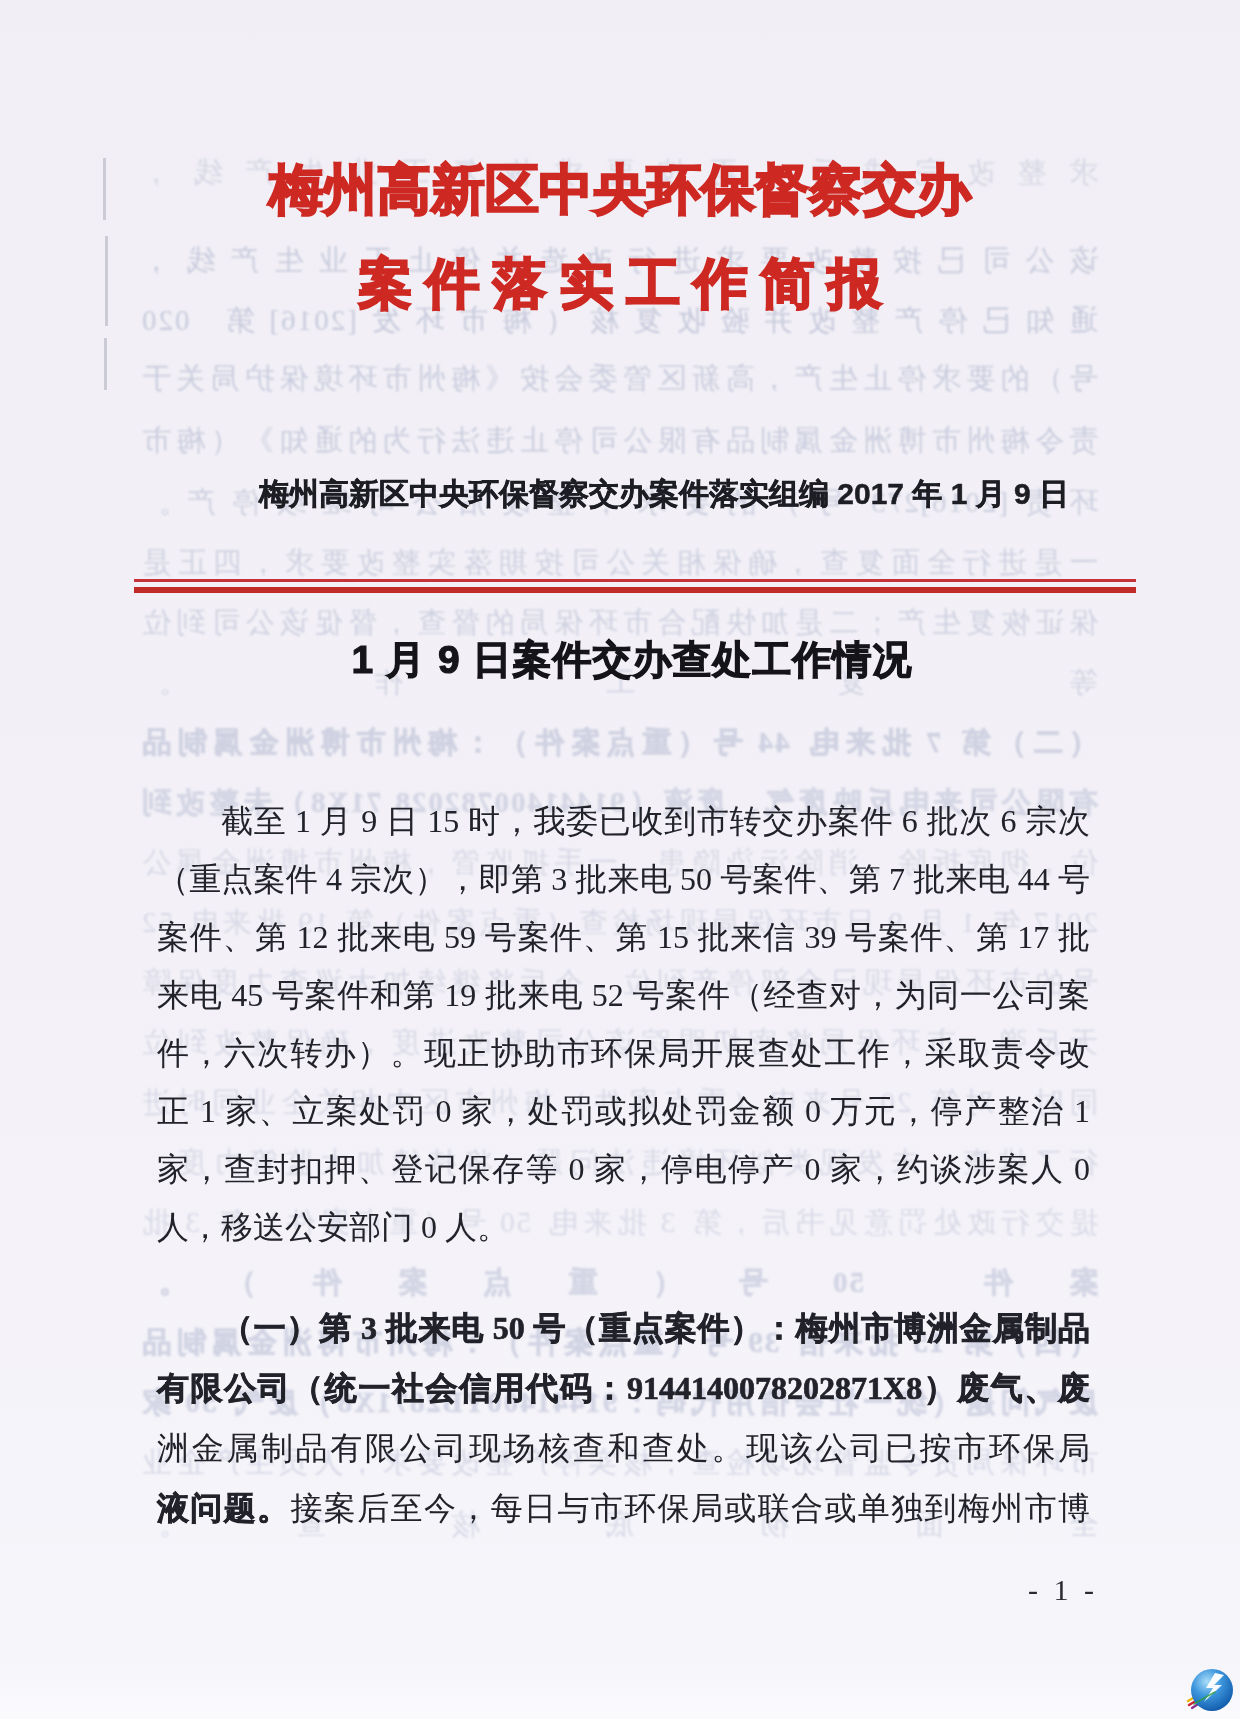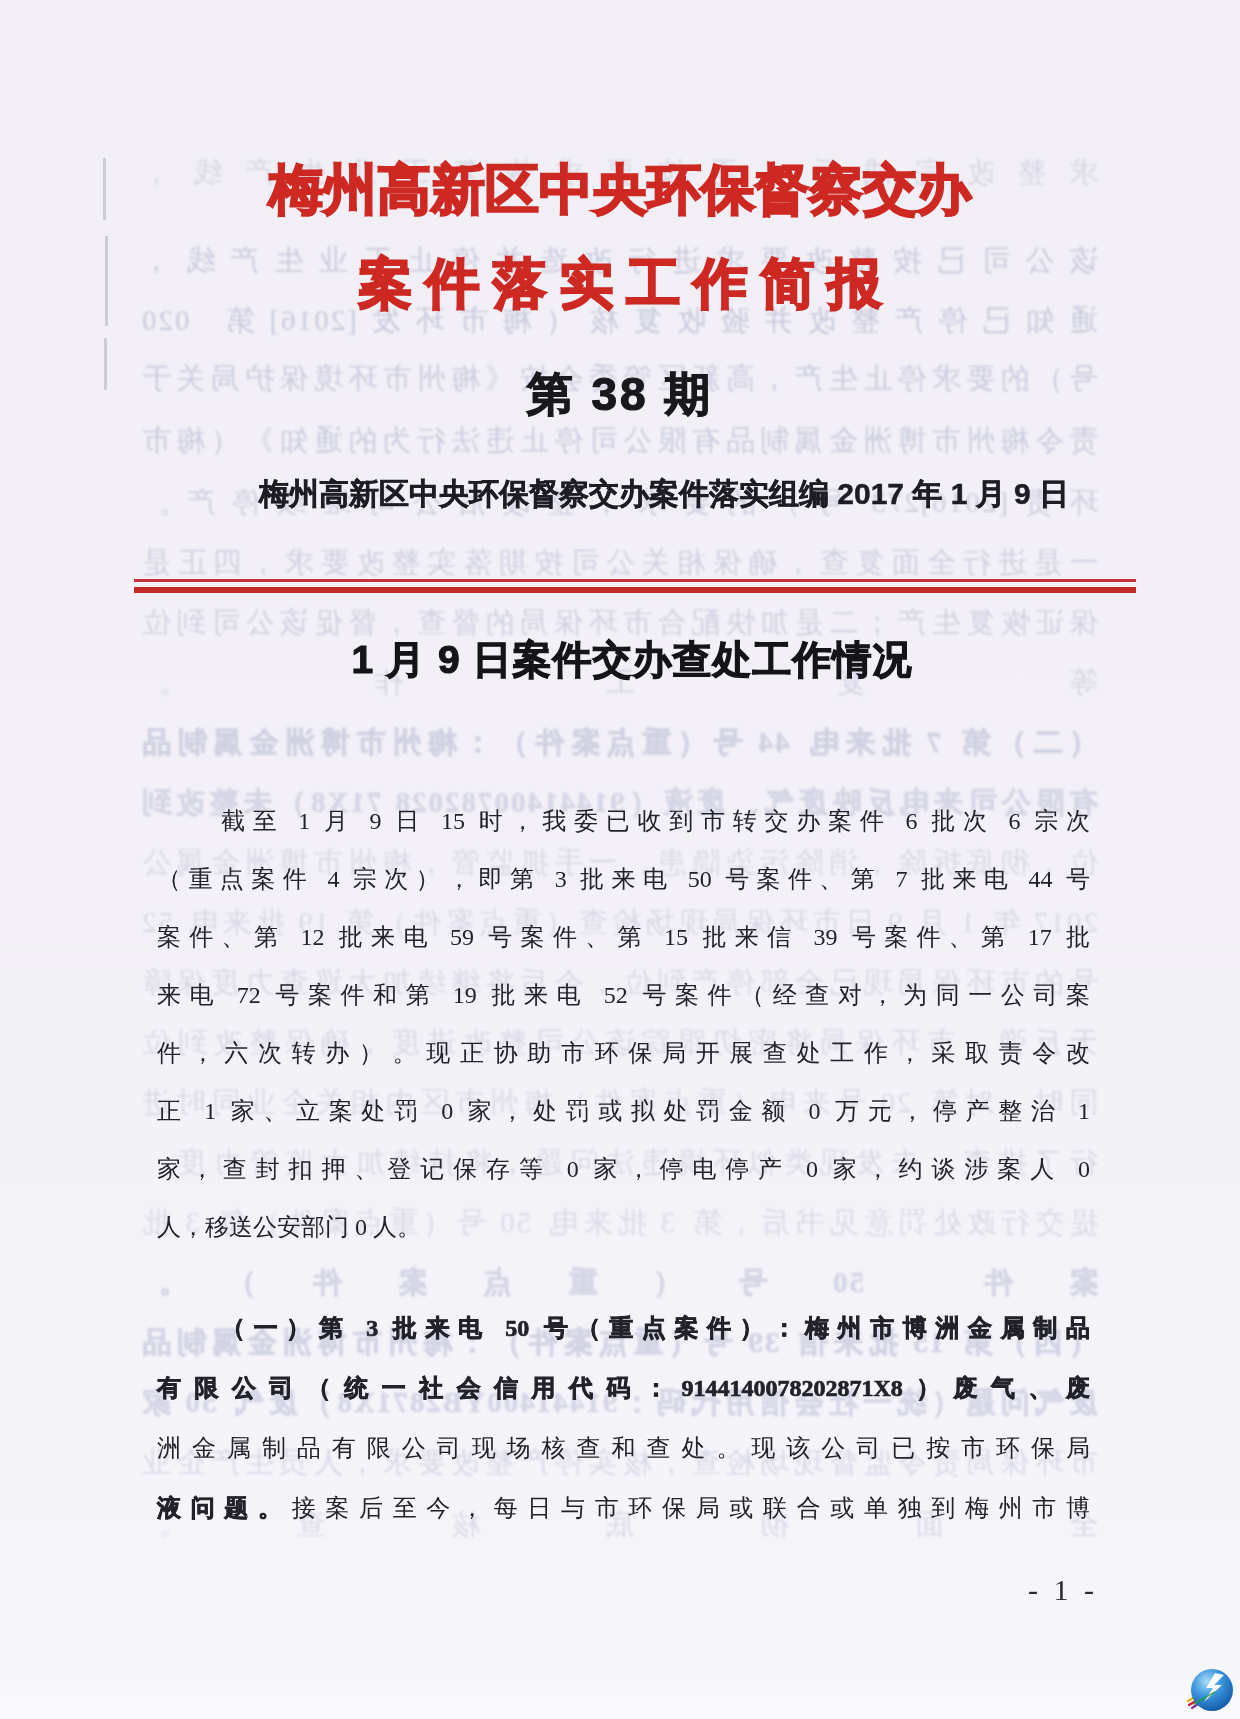--- a/index.html
+++ b/index.html
@@ -39,21 +39,21 @@
   
   .heading{position:absolute;top:622px;left:0;width:1240px;margin:12px;text-align:center;
       font-family:"Liberation Sans","DejaVu Sans",sans-serif;
       font-size:39px;line-height:52px;font-weight:700;color:#141419;
       -webkit-text-stroke:1.1px #141419;letter-spacing:1px;}
 
   
   .para{position:absolute;left:157px;width:933px;color:#22222a;}
   .p1{top:792px;}
   .p1 .line{height:58px;line-height:58px;}
-  .line{font-size:24px;text-align:justify;text-align-last:justify;white-space:nowrap;}
+  .line{font-size:32px;text-align:justify;text-align-last:justify;white-space:nowrap;}
   .line.last{text-align-last:left;}
   .line.indent{padding-left:64px;}
   .subhead-wrap{top:1272px;}
   .subhead-wrap .line{height:48px;line-height:48px;
       font-family:"Liberation Sans","DejaVu Sans",sans-serif;
       font-weight:700;-webkit-text-stroke:.8px #1a1a20;font-size:32px;color:#1a1a20;}
   .p2{top:1298px;}
   .p2 .line{height:60px;line-height:60px;}
   .b{font-weight:700;-webkit-text-stroke:.7px currentColor;}
 
@@ -97,37 +97,36 @@
 
   <div class="scan-mark" style="left:103px;top:158px;height:62px;"></div>
   <div class="scan-mark" style="left:105px;top:236px;height:90px;"></div>
   <div class="scan-mark" style="left:104px;top:338px;height:52px;"></div>
 
   <h1 class="title">
     <div class="t1">梅州高新区中央环保督察交办</div>
     <div class="t2">案件落实工作简报</div>
   </h1>
 
-  <div class="issue">第 38 期</div>
 
   <div class="editor">梅州高新区中央环保督察交办案件落实组编 2017 年 1 月 9 日</div>
 
   <div class="rule">
     <div class="thin"></div>
     <div class="thick"></div>
   </div>
 
   <h2 class="heading">1 月 9 日案件交办查处工作情况</h2>
 
   <div class="para p1">
 
   <div class="line indent">截至 1 月 9 日 15 时，我委已收到市转交办案件 6 批次 6 宗次</div>
       <div class="line">（重点案件 4 宗次），即第 3 批来电 50 号案件、第 7 批来电 44 号</div>
       <div class="line">案件、第 12 批来电 59 号案件、第 15 批来信 39 号案件、第 17 批</div>
-      <div class="line">来电 72 号案件和第 19 批来电 52 号案件（经查对，为同一公司案</div>
+      <div class="line">来电 45 号案件和第 19 批来电 52 号案件（经查对，为同一公司案</div>
       <div class="line">件，六次转办）。现正协助市环保局开展查处工作，采取责令改</div>
       <div class="line">正 1 家、立案处罚 0 家，处罚或拟处罚金额 0 万元，停产整治 1</div>
       <div class="line">家，查封扣押、登记保存等 0 家，停电停产 0 家，约谈涉案人 0</div>
       <div class="line last">人，移送公安部门 0 人。</div>
     </div>
 
 
   <div class="para p2">
     <div class="line indent b">（一）第 3 批来电 50 号（重点案件）：梅州市博洲金属制品</div>
     <div class="line b">有限公司（统一社会信用代码：9144140078202871X8）废气、废</div>

